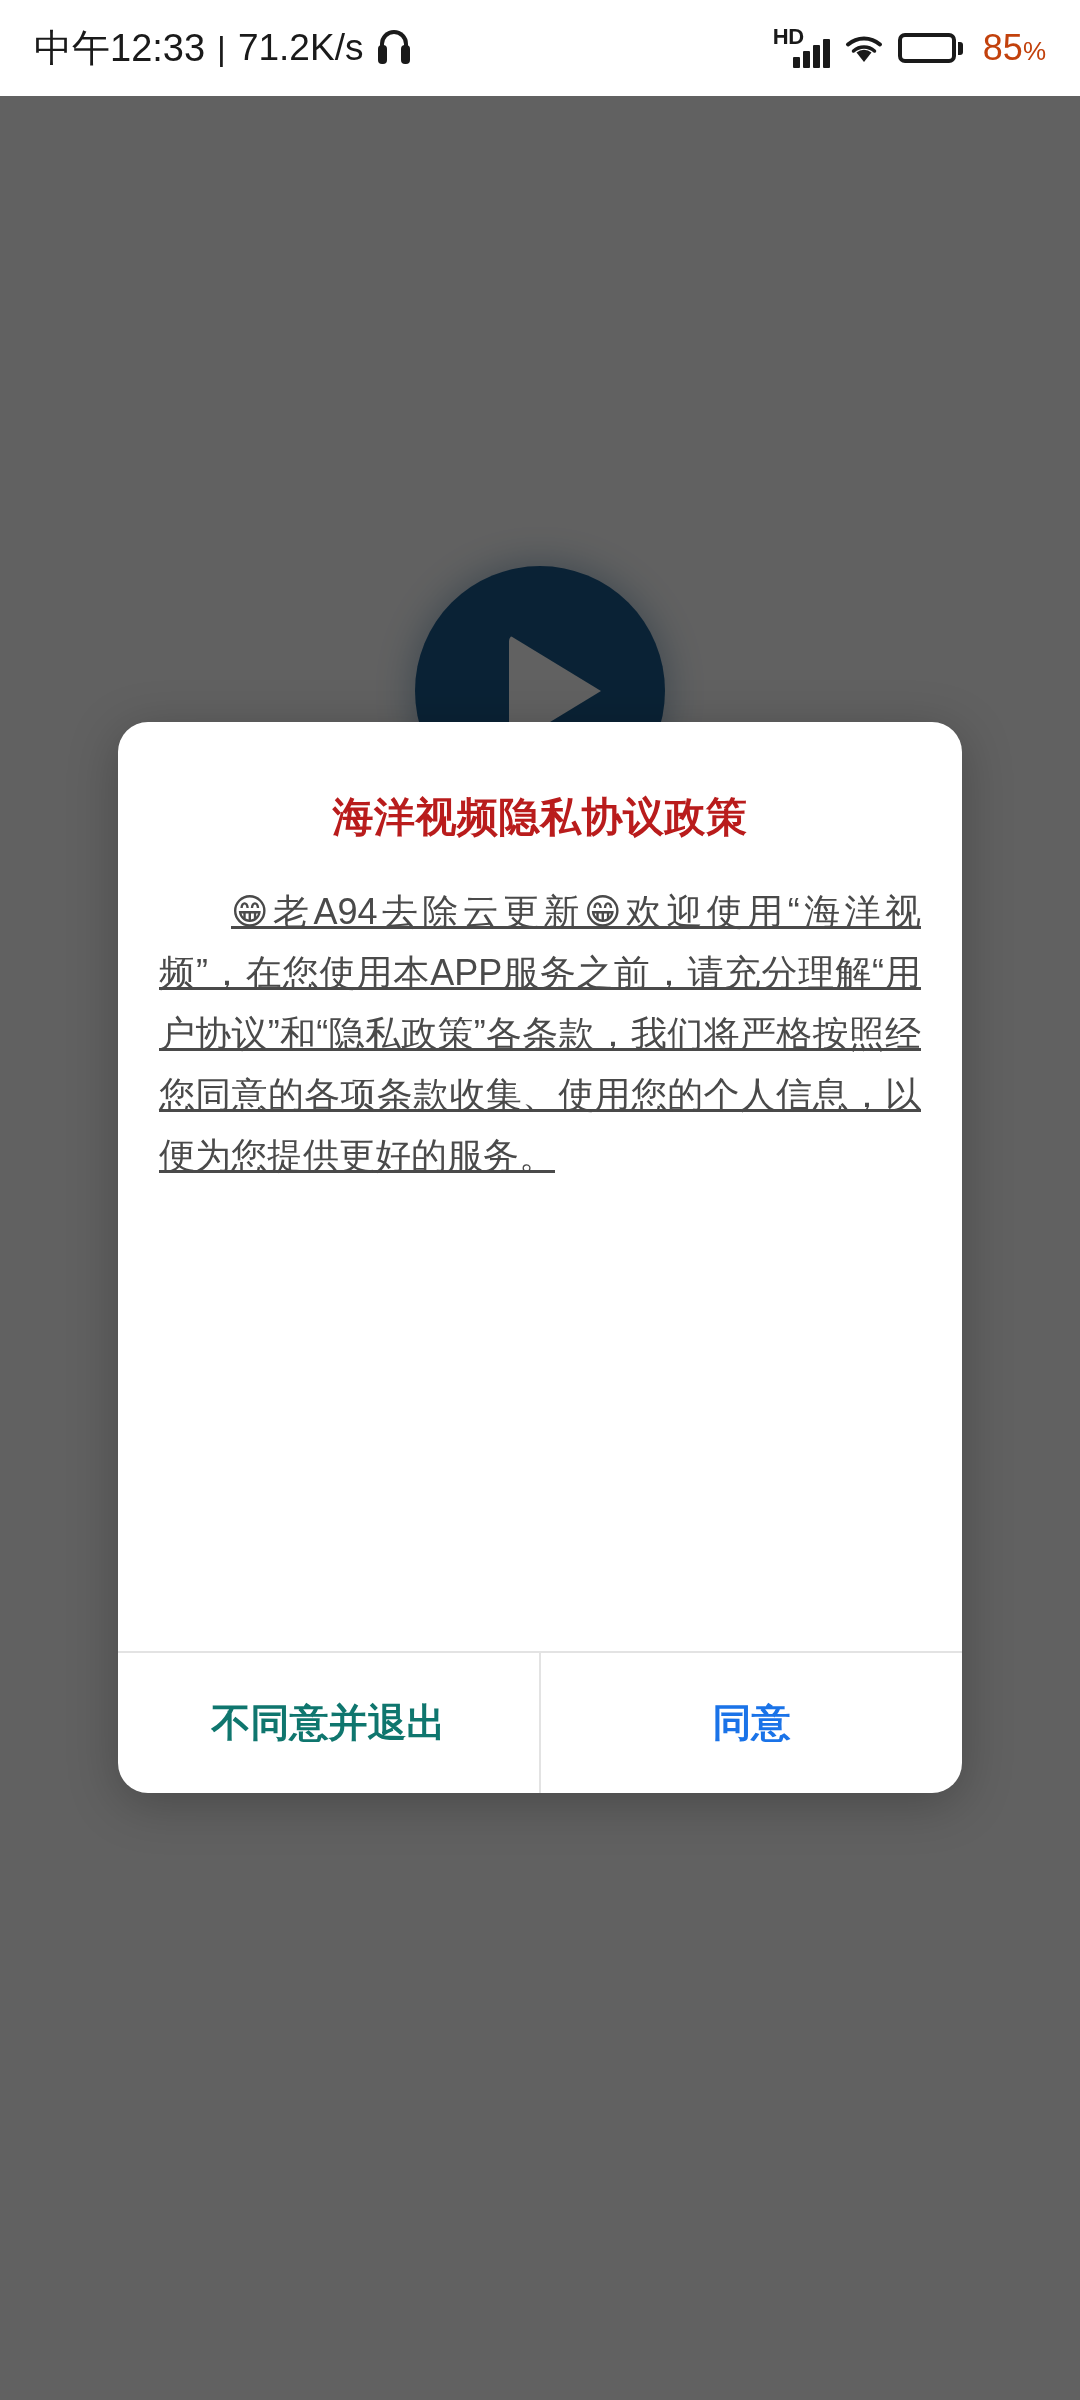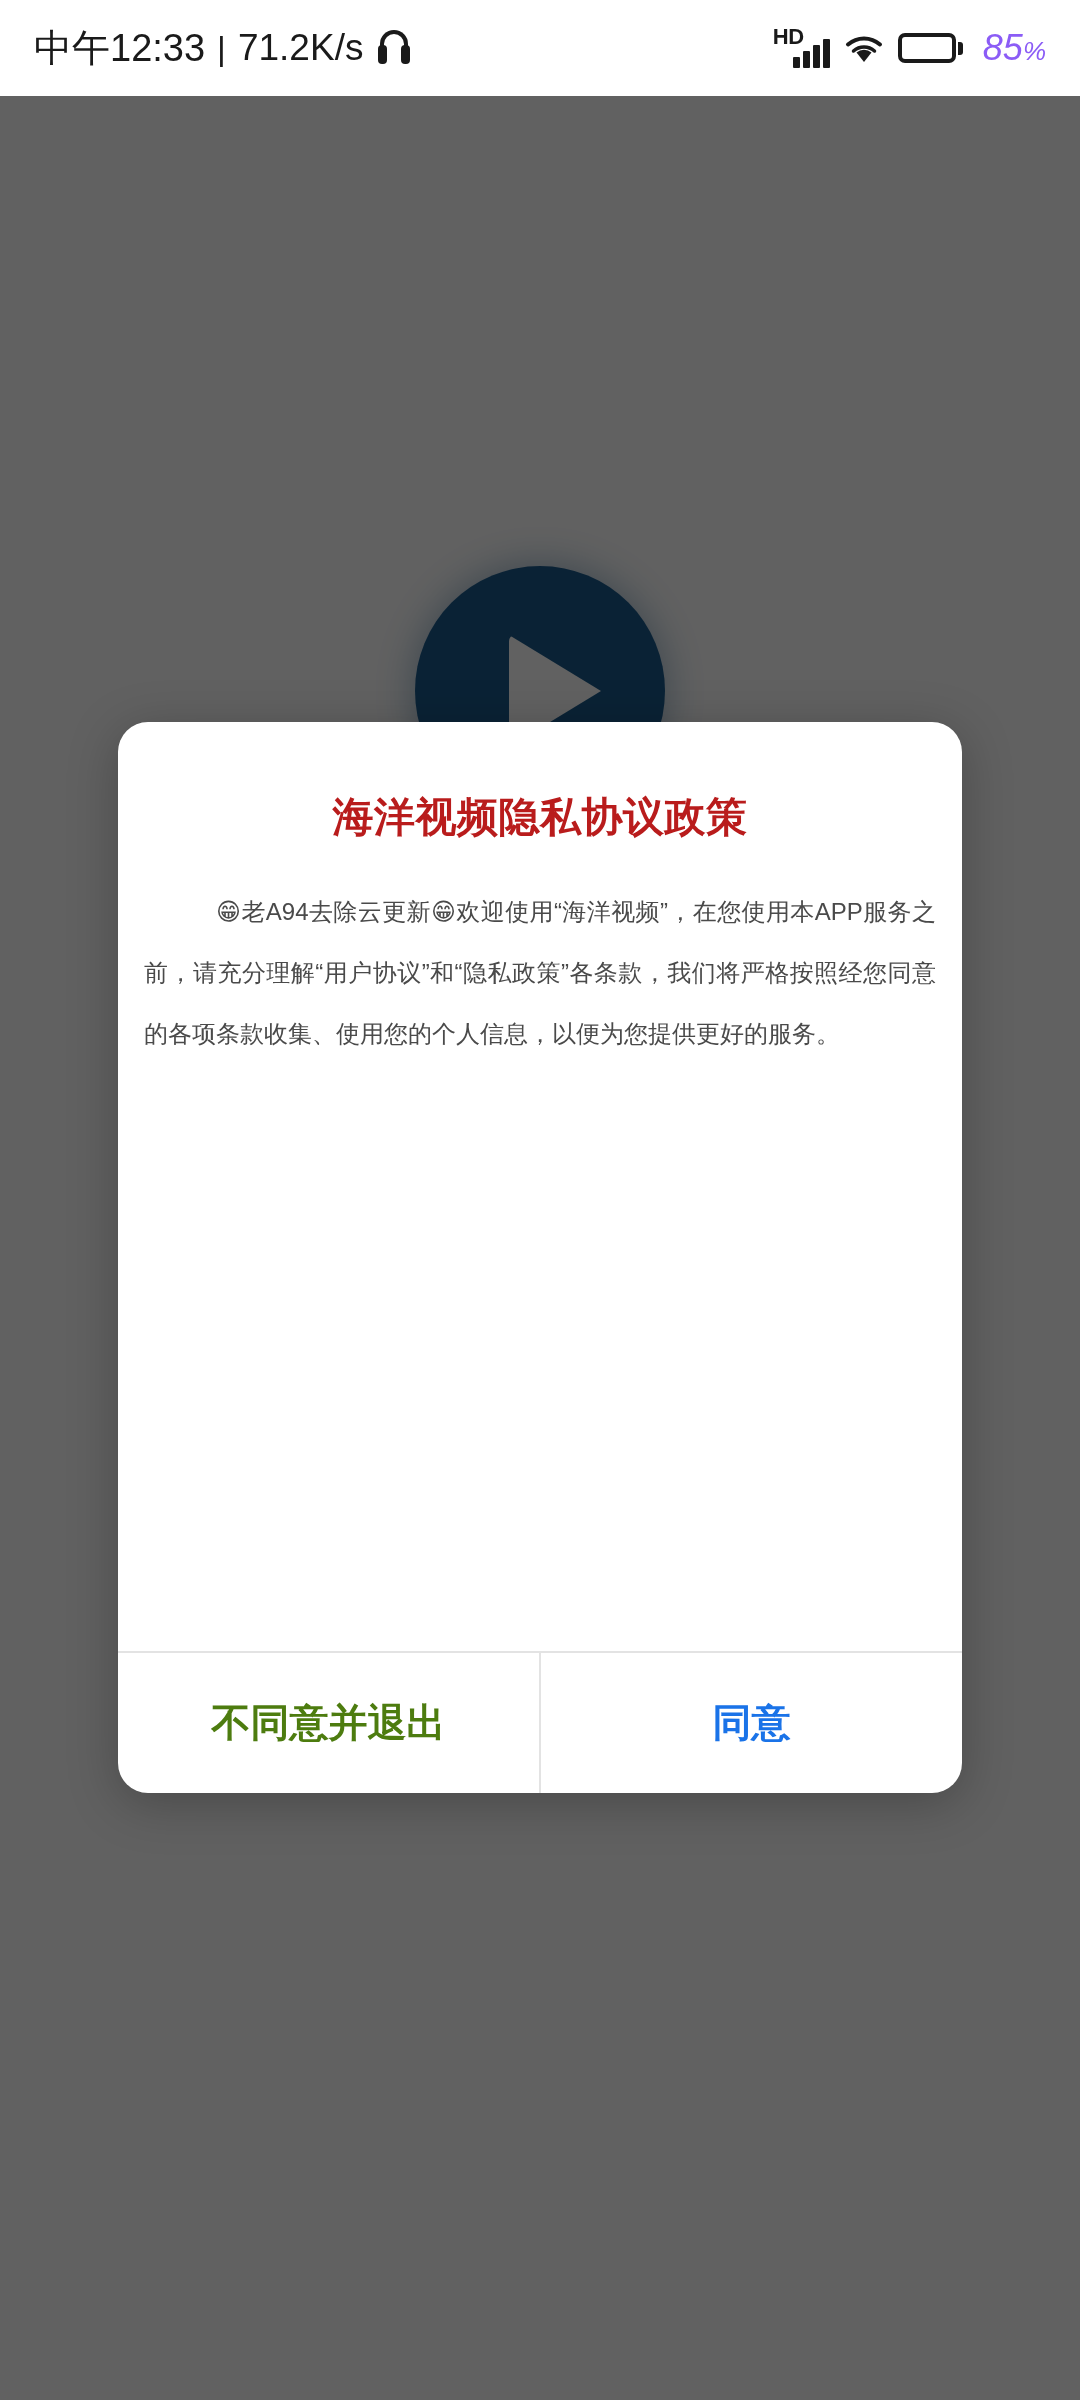--- a/index.html
+++ b/index.html
@@ -148,23 +148,22 @@
   }
   .battery .cap {
     width: 5px;
     height: 13px;
     background: #1a1a1a;
     border-radius: 0 3px 3px 0;
     margin-left: 2px;
   }
   .battery-text {
     font-size: 36px;
-    color: #8b5cf6;
+    color: #c2410c;
     margin-left: 6px;
-    font-style: italic;
   }
   .battery-text .pct { font-size: 26px; }
 
   
   #app-bg {
     position: absolute;
     top: 96px;
     left: 0;
     width: 1080px;
     height: 2304px;
@@ -224,26 +223,27 @@
     text-align: center;
     font-size: 41px;
     font-weight: bold;
     color: #b91c1c;
     margin-top: 68px;
     margin-bottom: 36px;
     letter-spacing: 0.5px;
   }
 
   #dialog-body {
-    padding: 0 26px;
-    font-size: 24px;
+    padding: 0 41px;
+    font-size: 36px;
     line-height: 61px;
     color: #4a4a4a;
     min-height: 770px;
     box-sizing: border-box;
+    text-decoration: underline;
   }
   #dialog-body p {
     margin: 0 0 0 0;
     text-indent: 72px;
     text-align: justify;
   }
   #dialog-body p + p { margin-top: 0px; }
   .link {
     color: #1a73e8;
     text-decoration: none;
@@ -323,19 +323,19 @@
   <div id="scrim"></div>
 
   <div id="privacy-dialog">
     <div id="dialog-title">海洋视频隐私协议政策</div>
 
     <div id="dialog-body">
       <p>😁老A94去除云更新😁欢迎使用“海洋视频”，在您使用本APP服务之前，请充分理解“用户协议”和“隐私政策”各条款，我们将严格按照经您同意的各项条款收集、使用您的个人信息，以便为您提供更好的服务。</p>
     </div>
 
     <div id="dialog-actions">
-      <button class="dialog-btn" style="color: #4d7c0f;">不同意并退出</button>
+      <button class="dialog-btn" style="color: #0f766e;">不同意并退出</button>
       <div id="btn-divider"></div>
       <button class="dialog-btn" style="color: rgb(26, 115, 232);">同意</button>
     </div>
   </div>
 
 </div>
 
 </body></html>

